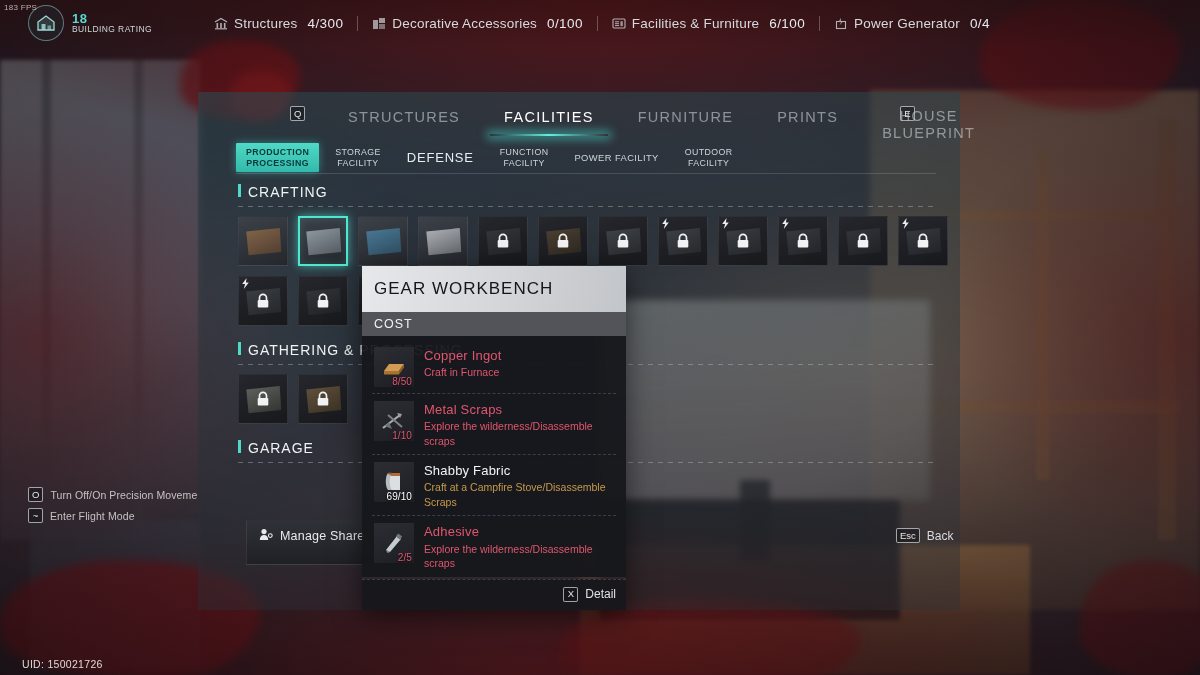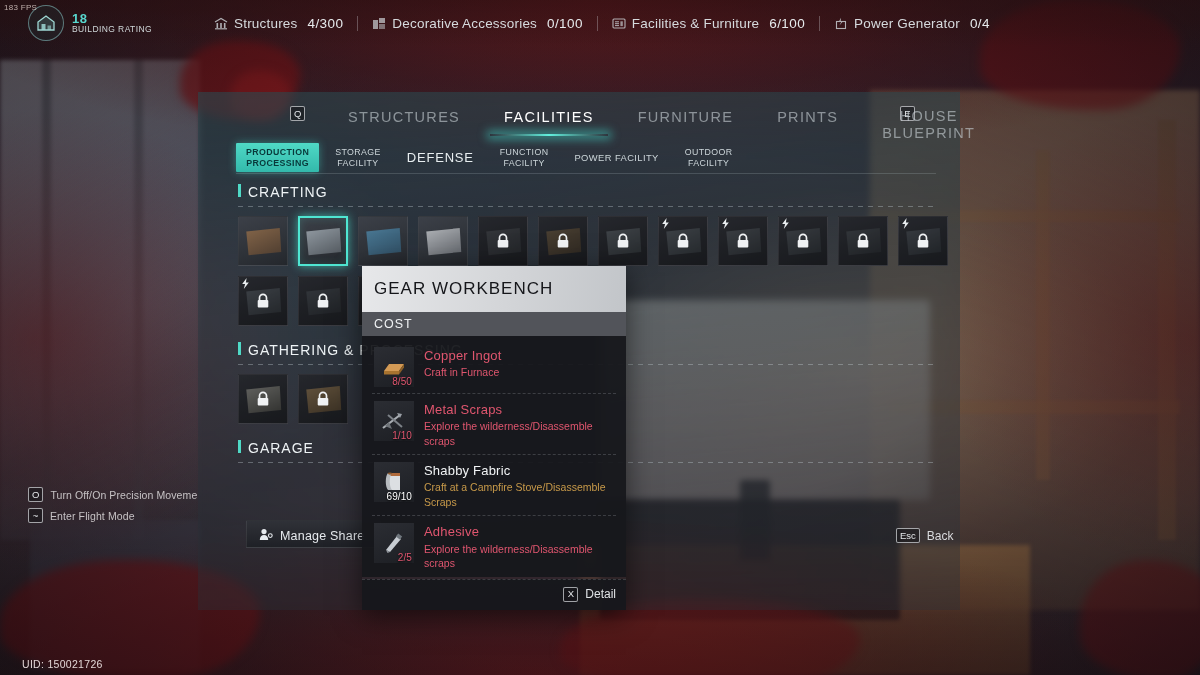--- a/index.html
+++ b/index.html
@@ -164,21 +164,21 @@
   .tile .lock {
     position:absolute; left:50%; top:50%; transform:translate(-50%,-50%);
     width:15px; height:16px;
   }
   .tile .bolt { position:absolute; left:2px; top:1px; width:9px; height:11px; }
   .tile .tile-shade { position:absolute; inset:0; background:rgba(8,9,12,0.28); }
 
   #manage-share {
     position:absolute; left:246px; top:520px; z-index:22;
     display:flex; align-items:center; gap:7px;
-    padding:6px 16px 2px 12px;
+    padding:6px 16px 19px 12px;
     background:linear-gradient(180deg, rgba(48,50,56,0.92), rgba(30,32,37,0.92));
     border:1px solid rgba(255,255,255,0.08);
   }
   #manage-share .ms-label { font-size:12.5px; color:#e6eaee; letter-spacing:.2px; }
 
   
   #tooltip {
     position:absolute; left:362px; top:266px; width:264px; z-index:40;
     box-shadow:0 6px 26px rgba(0,0,0,0.55);
   }

